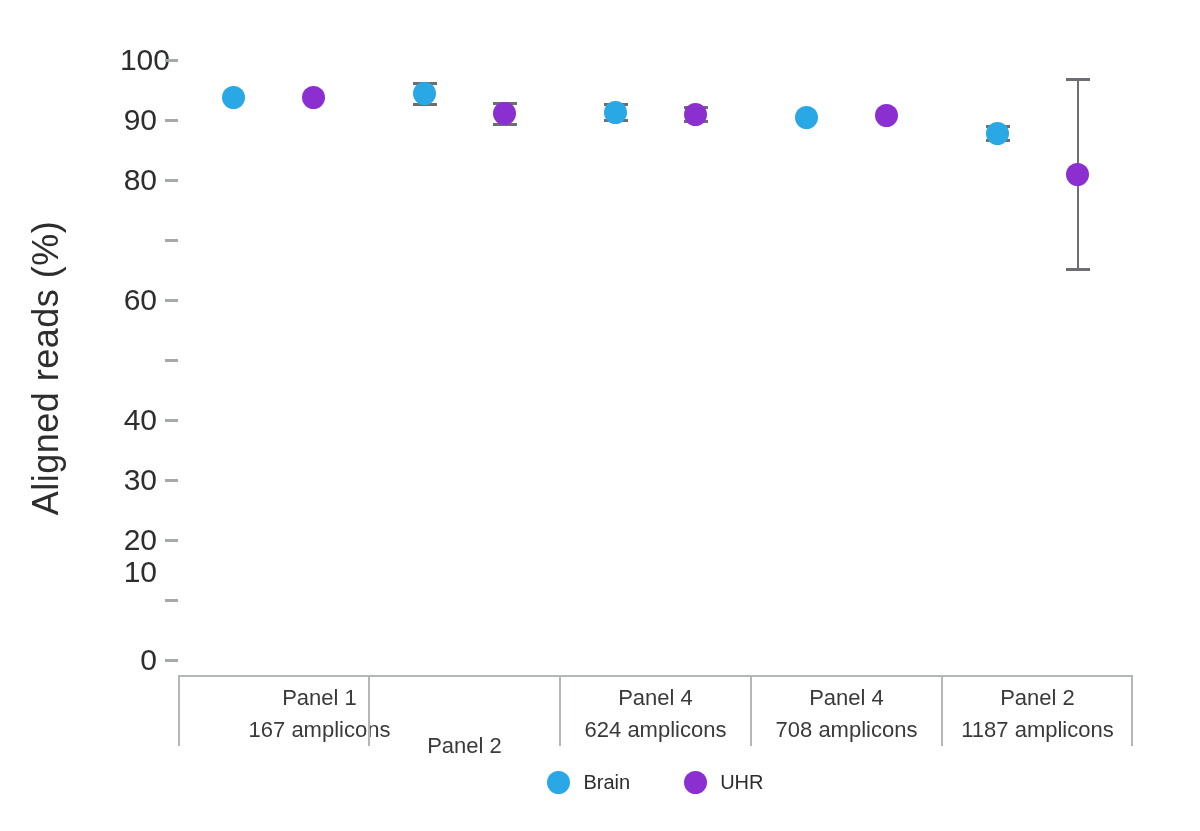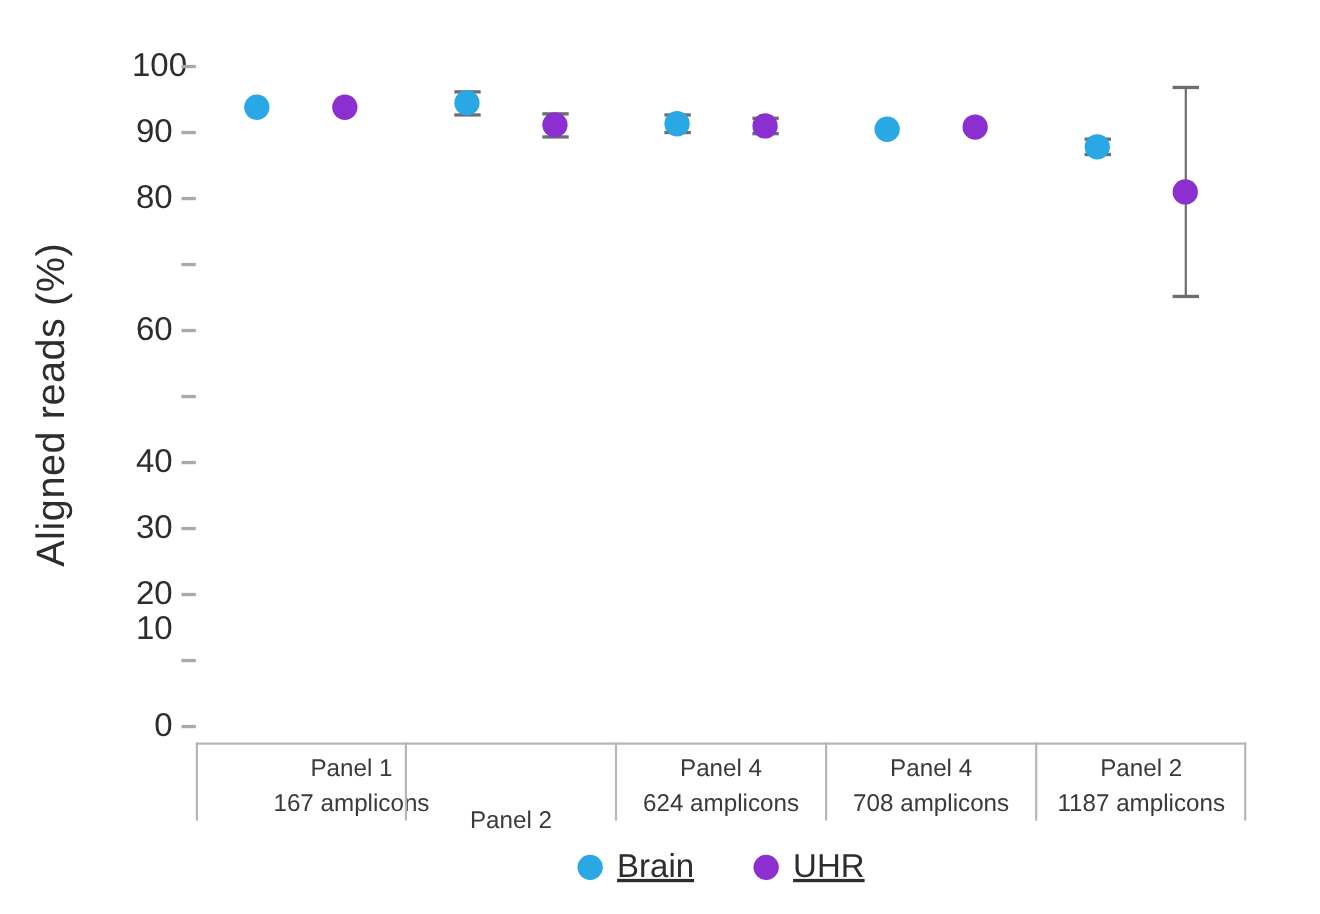--- a/index.html
+++ b/index.html
@@ -30,21 +30,21 @@
   .panel-line2{font-size:22px;line-height:22px;margin-top:10px;}
   .dot{position:absolute;width:23px;height:23px;border-radius:50%;}
   .ebar{position:absolute;width:2px;background:#6d6e71;}
   .ecap{position:absolute;width:24px;height:3px;background:#6d6e71;}
   .legend{
     position:absolute;left:178px;top:771px;width:955px;
     display:flex;justify-content:center;align-items:center;gap:54px;
   }
   .legend-item{display:flex;align-items:center;gap:13px;}
   .legend-dot{width:23px;height:23px;border-radius:50%;display:inline-block;}
-  .legend-label{font-size:30px;color:#2d2d2d;text-decoration:underline;}
+  .legend-label{font-size:20px;color:#2d2d2d;}
 </style>
 </head>
 <body>
 
 <div class="chart" id="chart">
   <div class="y-title">Aligned reads (%)</div>
   <div class="legend" id="legend">
       <div class="legend-item">
         <div class="legend-dot" style="background: rgb(42, 167, 229);"></div>
         <div class="legend-label">Brain</div>

